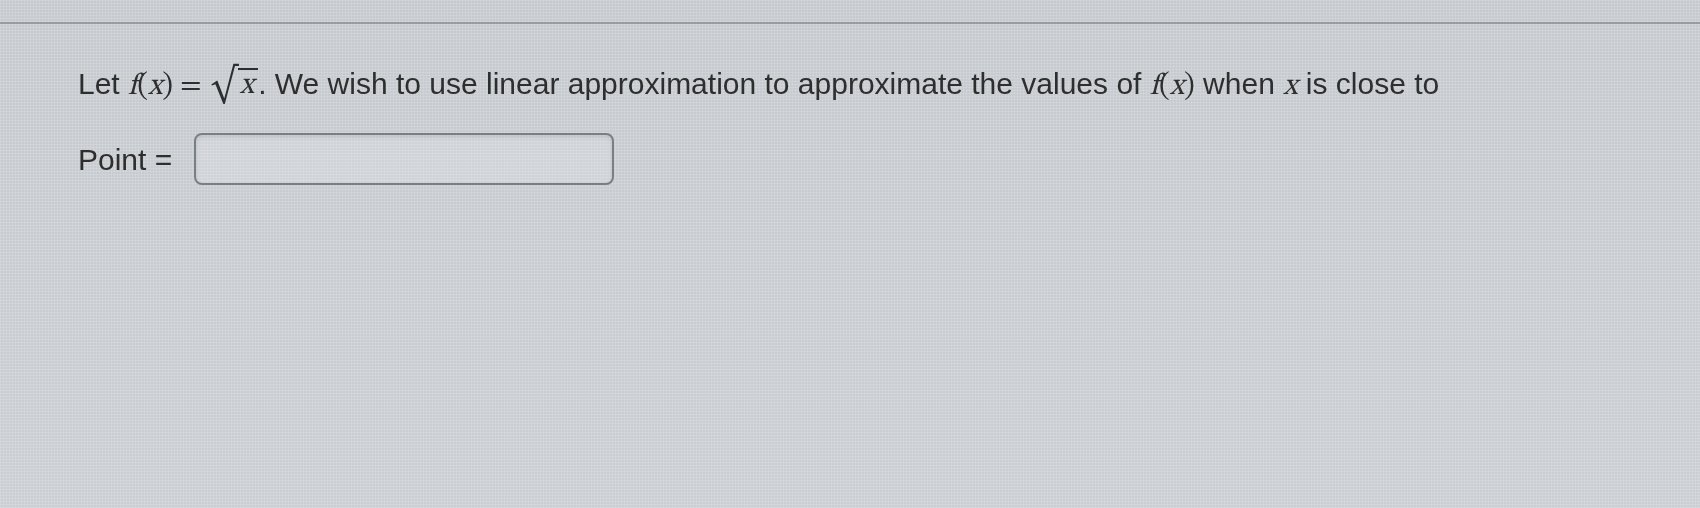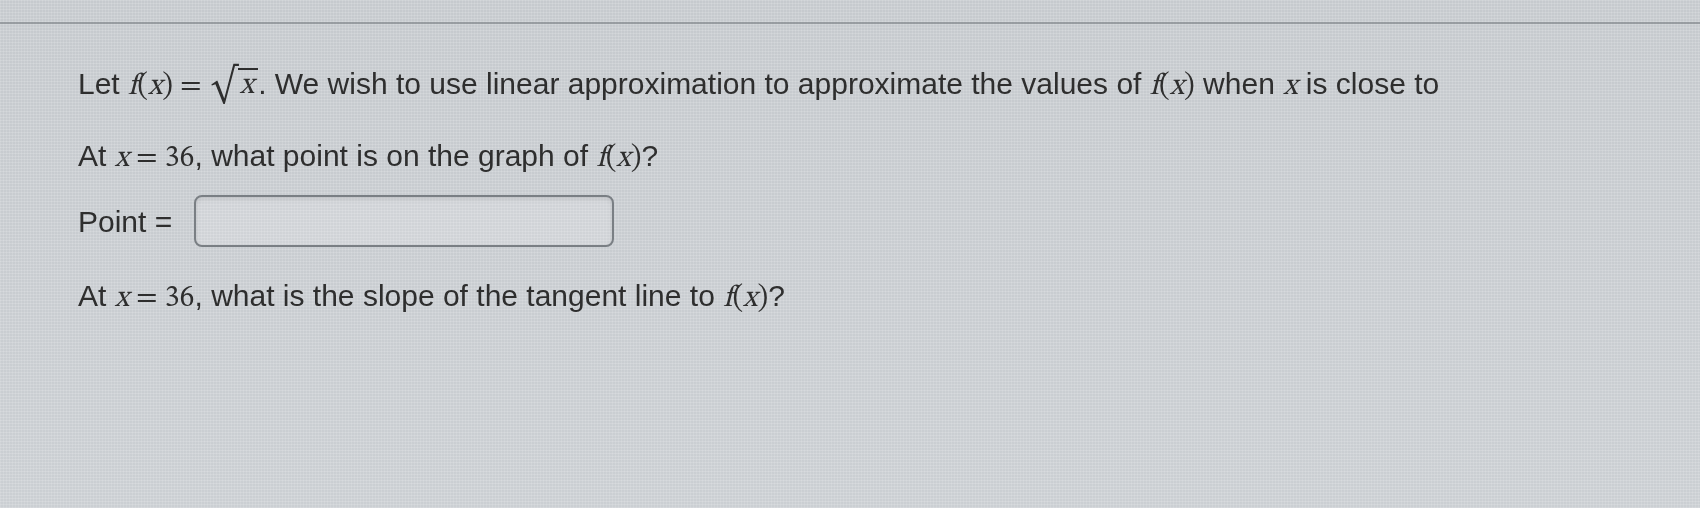--- a/index.html
+++ b/index.html
@@ -65,25 +65,19 @@
 <body>
 
 <div class="rule"></div>
 
 <div class="content">
 
   <div class="para">
     <span>Let </span><span class="math"><span class="fx">f</span>(<span class="fx">x</span>) = <span class="sqrt-wrap"><span class="sqrt-sym">√</span><span class="sqrt-arg">x</span></span></span><span>. We wish to use linear approximation to approximate the values of </span><span class="math"><span class="fx">f</span>(<span class="fx">x</span>)</span><span> when </span><span class="math fx">x</span><span> is close to</span>
   </div>
 
-  <div class="question">
-    <span>At </span><span class="math"><span class="fx">x</span> = 36</span><span>, what point is on the graph of </span><span class="math"><span class="fx">f</span>(<span class="fx">x</span>)</span><span>?</span>
-  </div>
   <div class="answer-row">
     <span>Point =</span>
     <input class="input" type="text" value="" style="">
   </div>
 
-  <div class="question">
-    <span>At </span><span class="math"><span class="fx">x</span> = 36</span><span>, what is the slope of the tangent line to </span><span class="math"><span class="fx">f</span>(<span class="fx">x</span>)</span><span>?</span>
-  </div>
 
 </div>
 
 </body></html>

